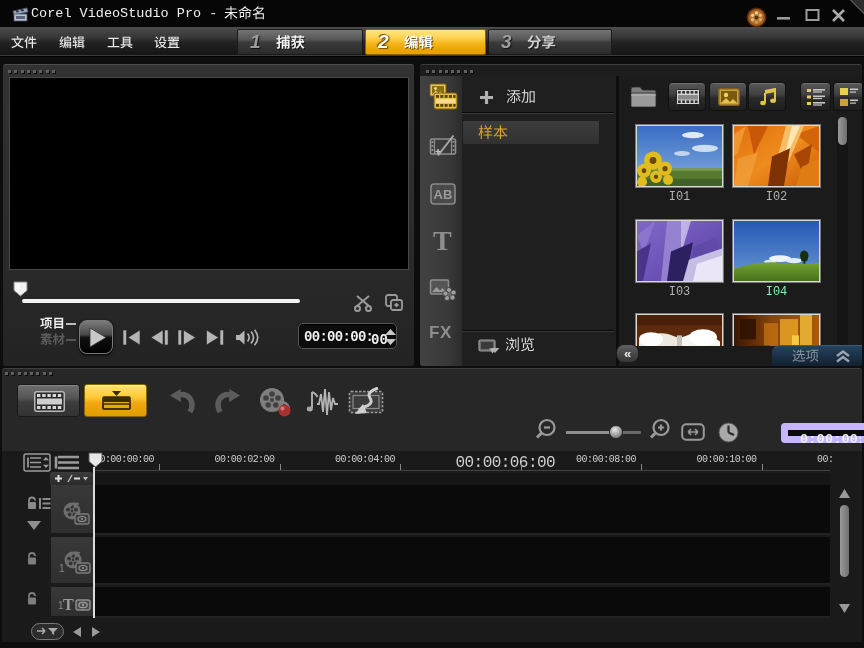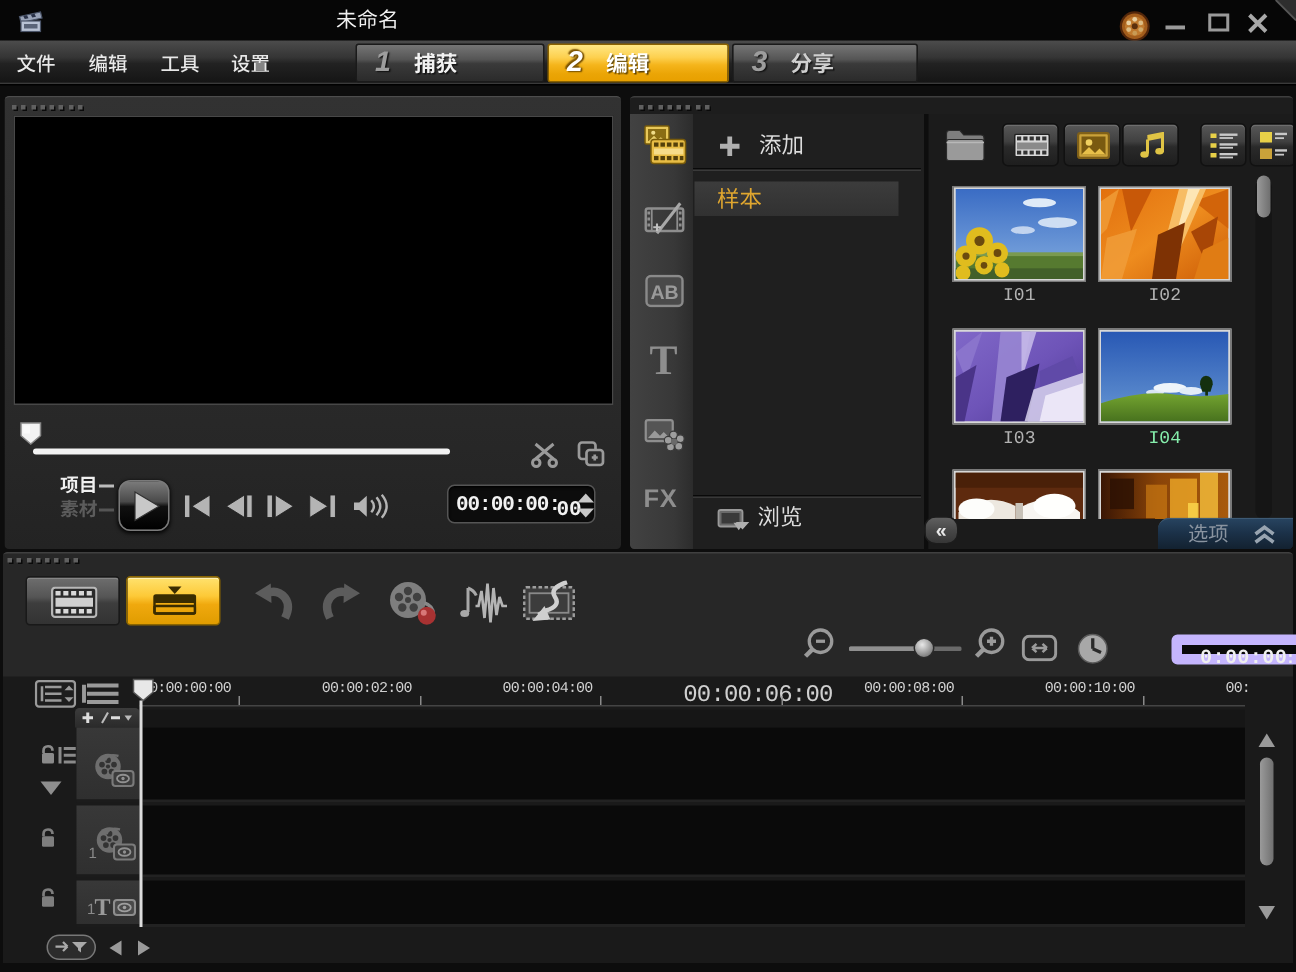--- a/index.html
+++ b/index.html
@@ -9,20 +9,21 @@
 .dots i { width:3px; height:3px; background:#606060; box-shadow:1px 1px 0 #0a0a0a; display:block; }
 </style></head>
 <body>
 <div class="abs" style="left:0;top:0;width:864px;height:27px;background:#060606;">
 <svg class="abs" style="left:11px;top:5px;" width="19" height="17" viewBox="0 0 19 17">
 <path d="M2 6 L16 3 L17 7 L3 10 Z" fill="#9aa4b8" stroke="#4a5468" stroke-width="0.8"></path>
 <path d="M4.5 5.6 l2.5 -0.5 l1 2 l-2.5 0.5 Z M9.5 4.6 l2.5 -0.5 l1 2 l-2.5 0.5 Z" fill="#2a3248"></path>
 <rect x="3" y="9" width="13" height="7" fill="#b8c2d4" stroke="#4a5468" stroke-width="0.8"></rect>
 <rect x="5" y="11" width="9" height="3" fill="#5a6478"></rect>
 </svg>
+<div class="abs" style="left:31px;top:6px;font-family:'Liberation Mono',monospace;font-size:13.5px;color:#f0f0f0;white-space:nowrap;">Corel VideoStudio Pro - </div>
 <div class="abs" style="left:224px;top:6px;"><svg style="display:inline-block;vertical-align:top;" width="42.0" height="14.0" viewBox="0 0 42.0 14.0" fill="#f0f0f0">
         <path transform="translate(0.00,12.04) scale(0.014000,-0.014000)" d="M459 839V676H133V602H459V429H62V355H416C326 226 174 101 34 39C51 24 76 -5 89 -24C221 44 362 163 459 296V-80H538V300C636 166 778 42 911 -25C924 -5 949 25 966 40C826 101 673 226 581 355H942V429H538V602H874V676H538V839Z"></path>
         <path transform="translate(14.00,12.04) scale(0.014000,-0.014000)" d="M505 852C411 718 219 591 34 542C50 522 68 491 78 469C151 493 226 529 296 571V508H696V575C765 532 839 497 911 474C924 496 948 529 967 546C808 586 638 683 547 786L565 809ZM304 576C378 622 447 677 503 735C555 677 621 622 694 576ZM128 425V-3H197V82H433V425ZM197 358H362V149H197ZM539 425V-81H612V357H804V143C804 131 800 127 786 126C772 126 724 126 668 127C677 106 687 78 690 57C766 57 813 57 841 69C870 82 877 103 877 143V425Z"></path>
         <path transform="translate(28.00,12.04) scale(0.014000,-0.014000)" d="M263 529C314 494 373 446 417 406C300 344 171 299 47 273C61 256 79 224 86 204C141 217 197 233 252 253V-79H327V-27H773V-79H849V340H451C617 429 762 553 844 713L794 744L781 740H427C451 768 473 797 492 826L406 843C347 747 233 636 69 559C87 546 111 519 122 501C217 550 296 609 361 671H733C674 583 587 508 487 445C440 486 374 536 321 572ZM773 42H327V271H773Z"></path>
       </svg></div>
 <svg class="abs" style="left:746px;top:7px;" width="21" height="21" viewBox="0 0 21 21">
 <circle cx="10.5" cy="10.5" r="10" fill="#52260a"></circle>
 <circle cx="10.5" cy="10.5" r="8.5" fill="#a35d1c"></circle>
 <circle cx="10.5" cy="10.5" r="6.5" fill="#c07a2e"></circle>
 <circle cx="10.5" cy="5.9" r="1.6" fill="#e8cfa0"></circle>

